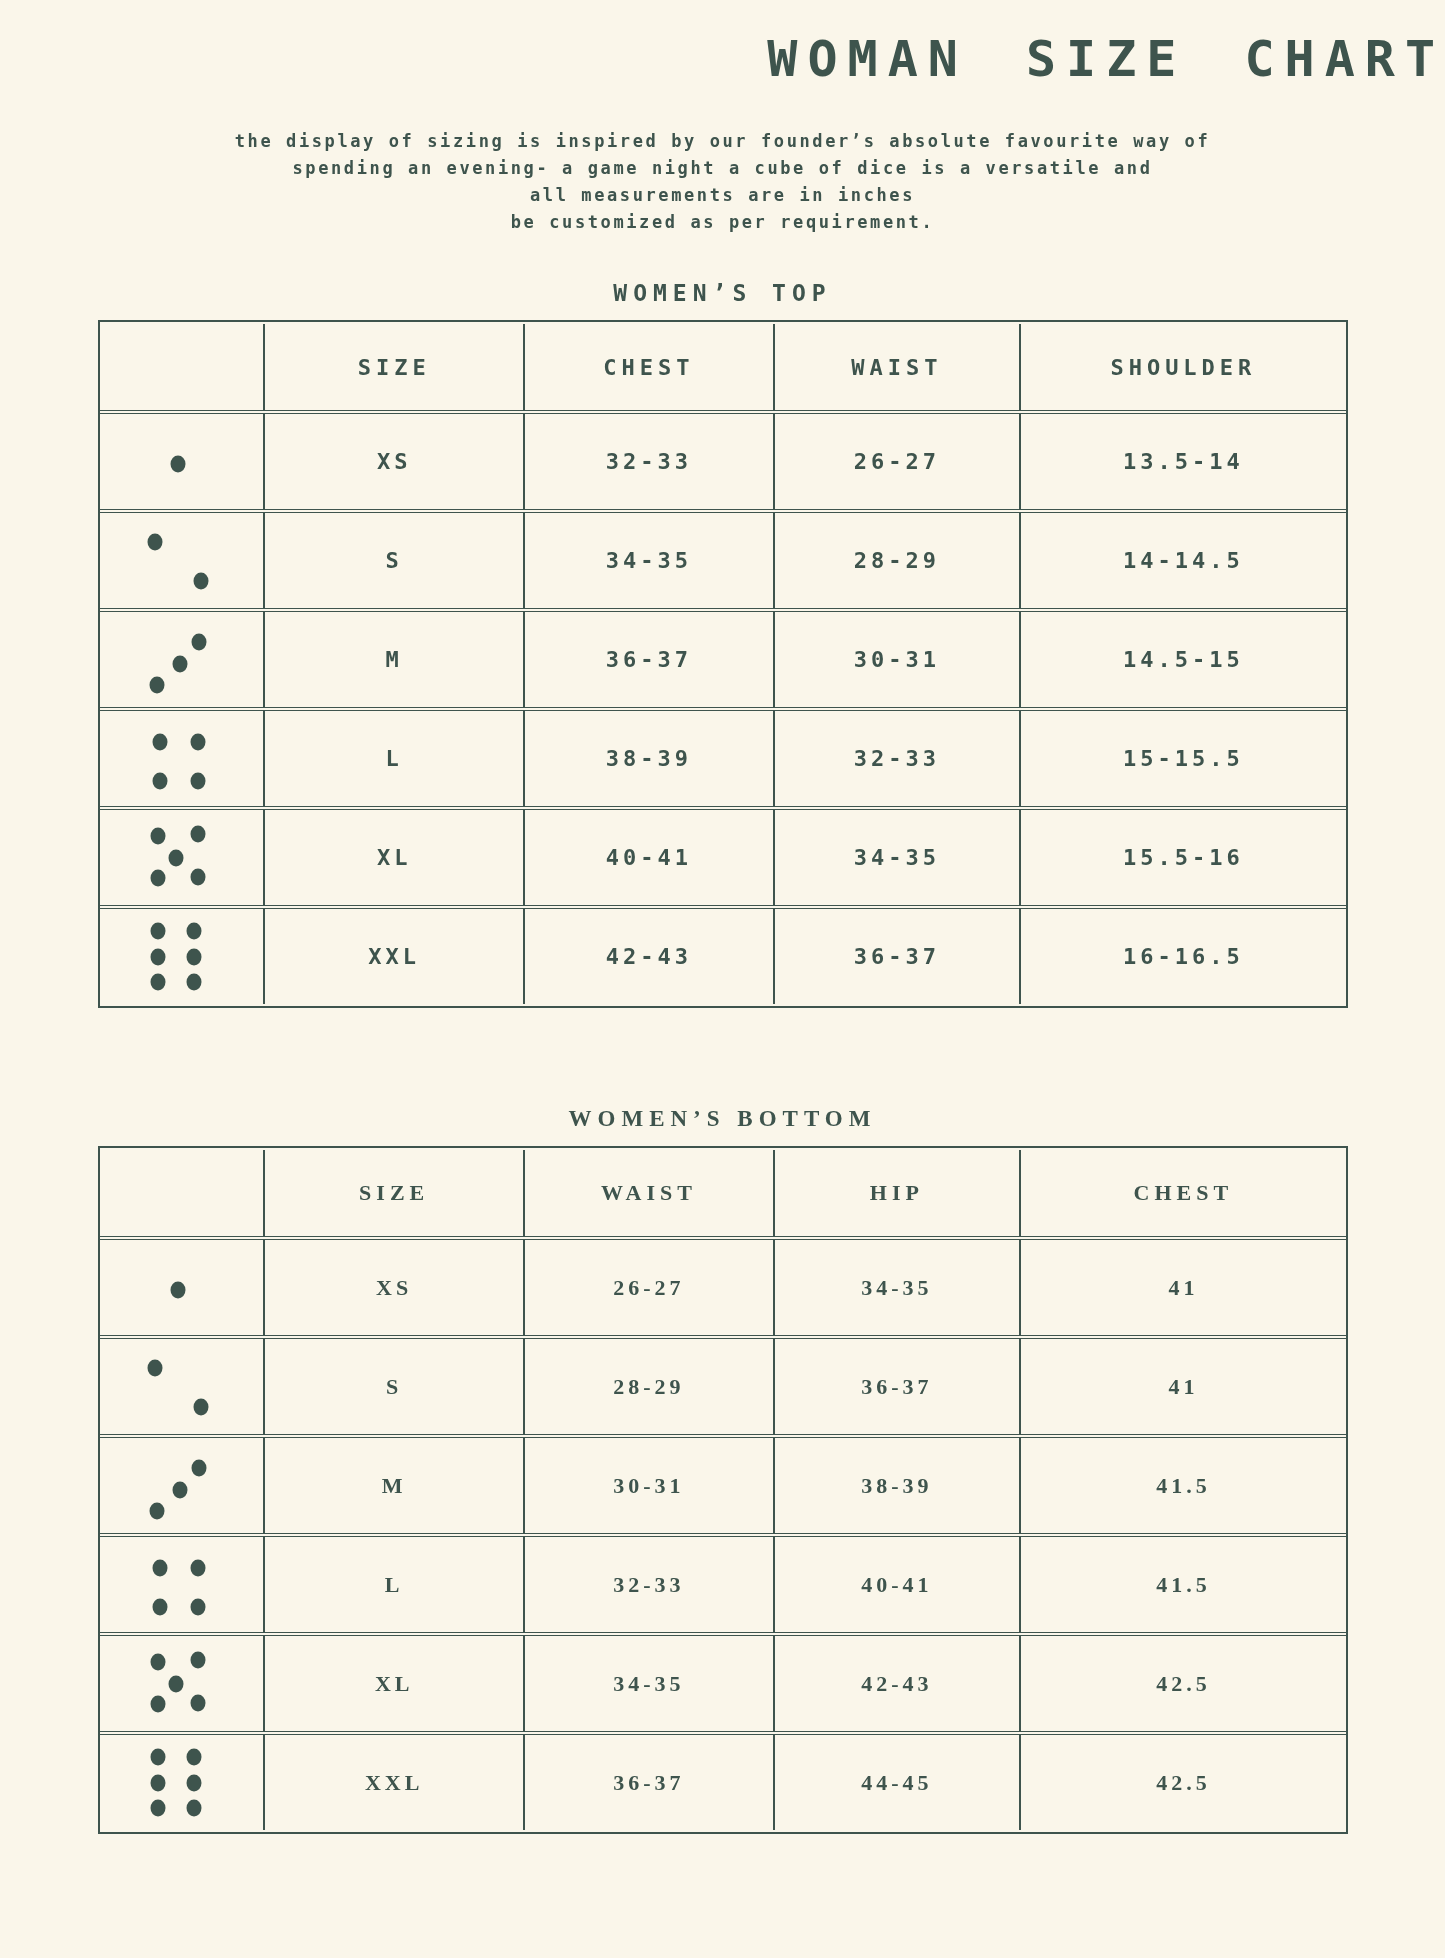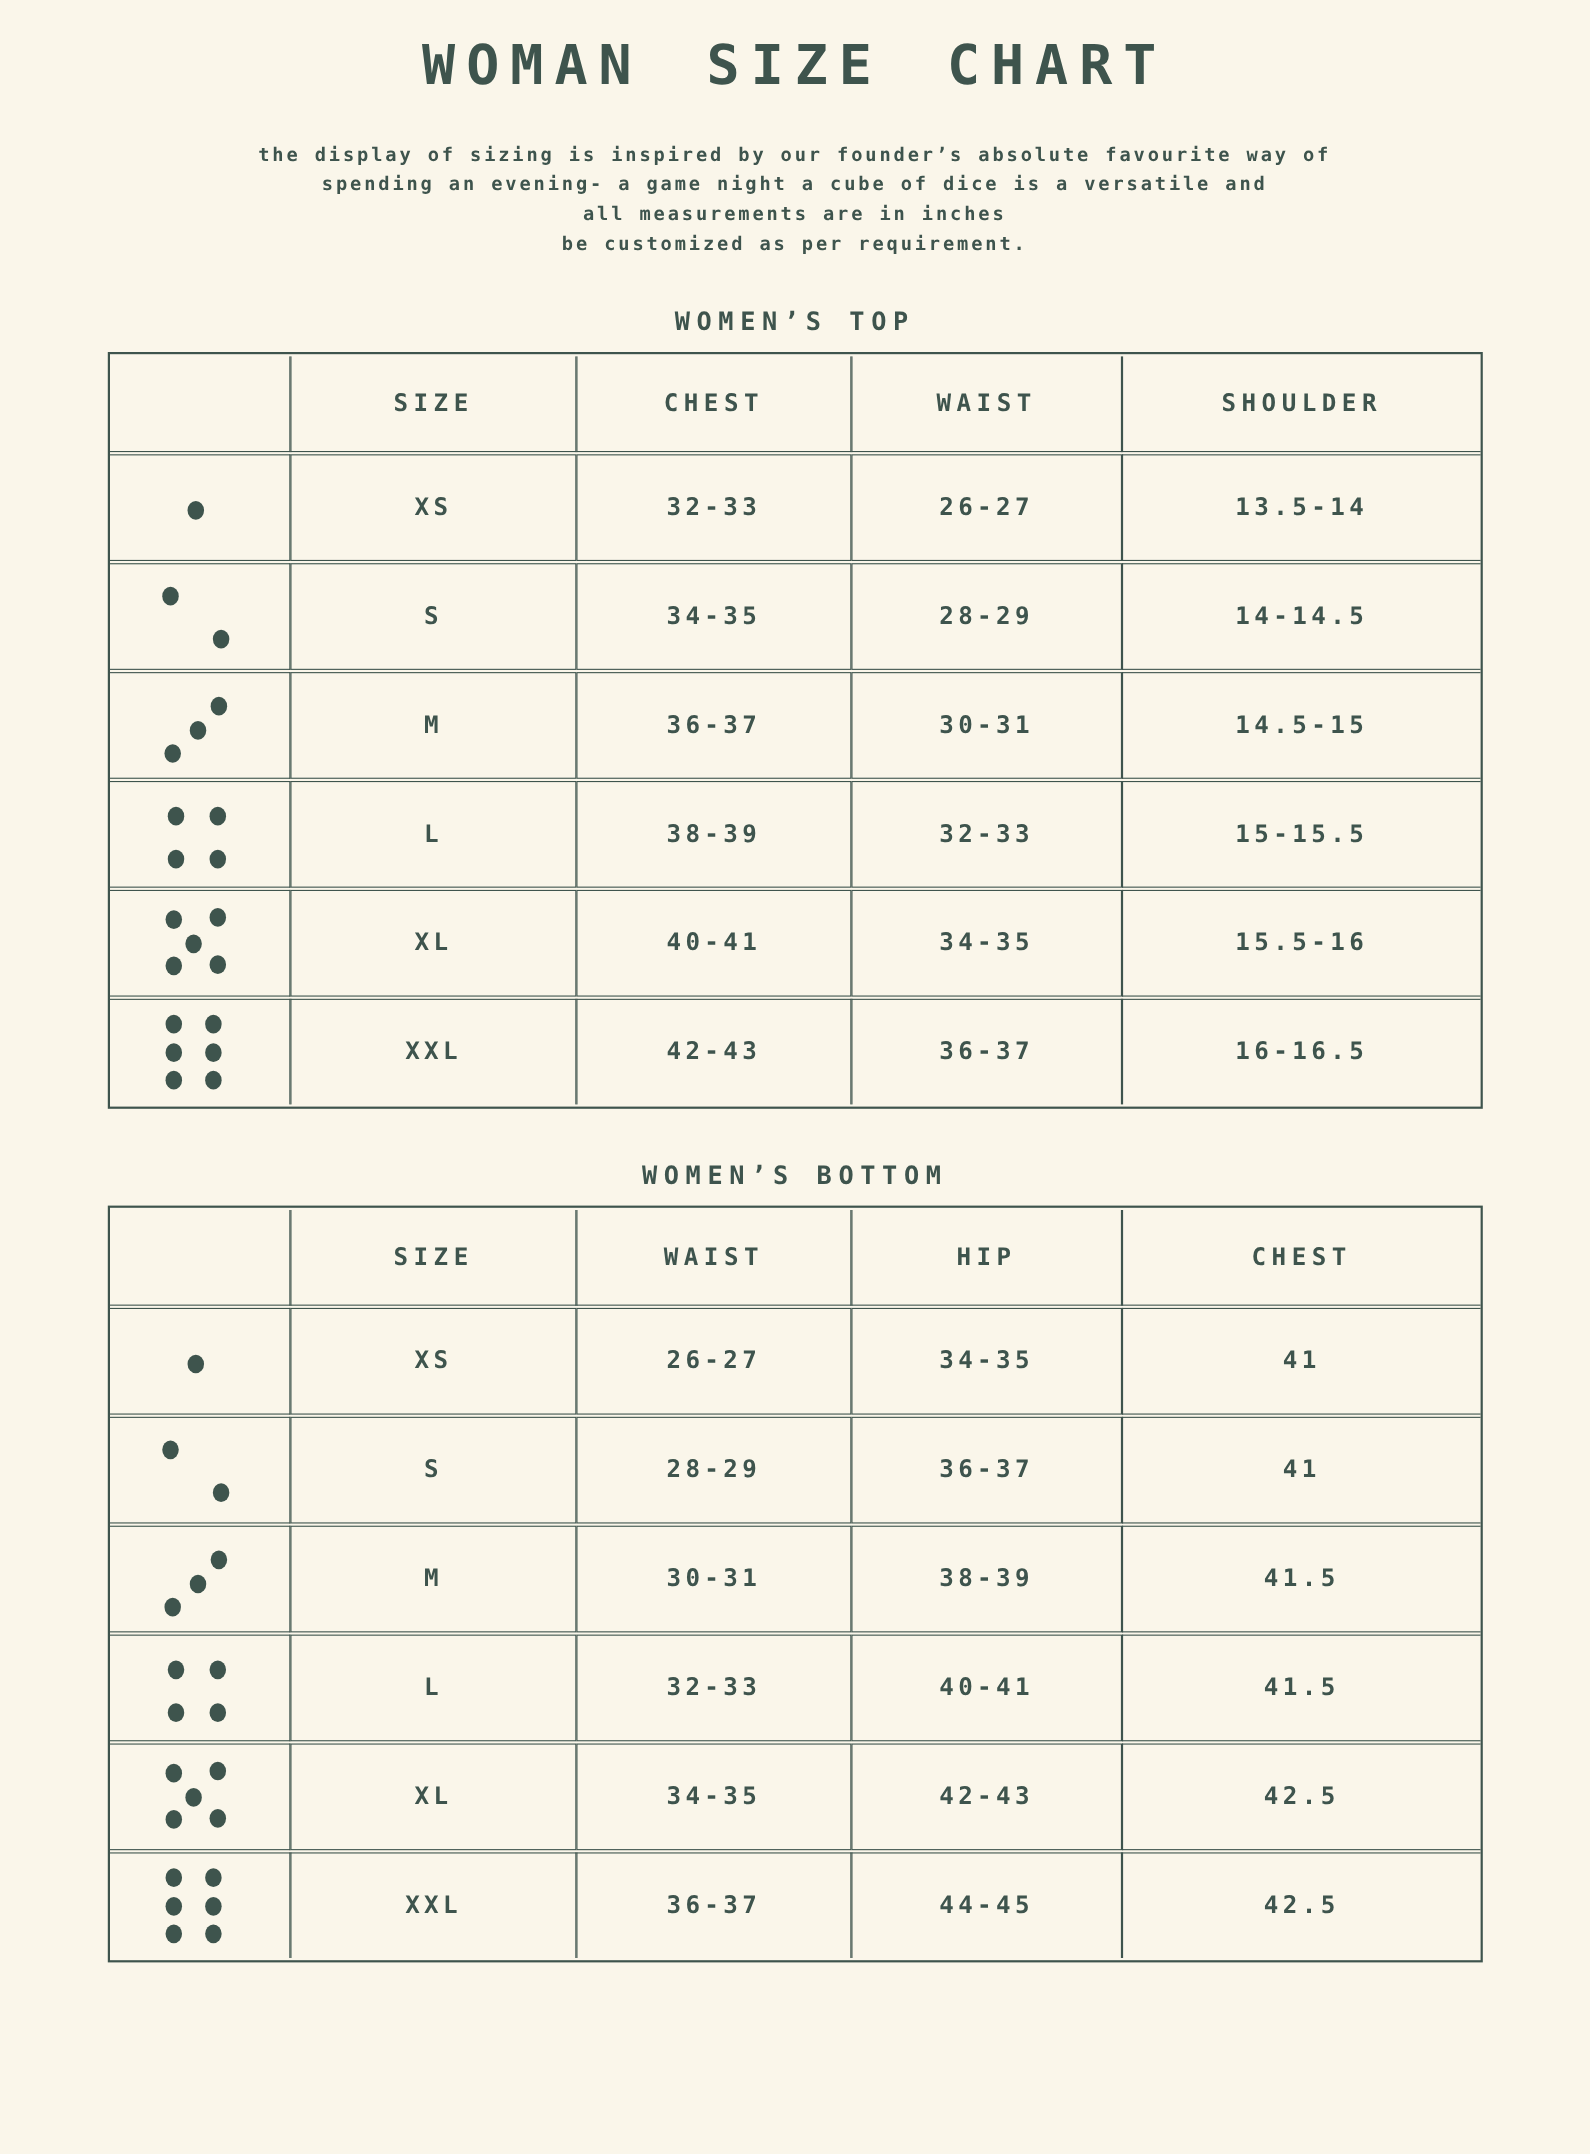--- a/index.html
+++ b/index.html
@@ -8,38 +8,38 @@
     min-height: 1958px;
     background: var(--bg, #faf6ea);
     color: var(--ink, #3e544d);
     font-family: "DejaVu Sans Mono", "Liberation Mono", monospace;
     font-weight: bold;
   }
   .page { width: 1445px; min-height: 1958px; overflow: hidden; }
 
   .title {
     margin: 30px 0 0;
-    text-align: center;
+    text-align: right;
     font-size: 50px;
     letter-spacing: 10px;
     word-spacing: 18px;
     font-weight: bold;
   }
 
   .intro {
     margin-top: 40px;
     text-align: center;
     font-size: 17px;
     line-height: 27px;
     letter-spacing: 2.6px;
   }
   .intro-line { display: block; }
 
   .table-section { margin-top: 44px; }
-  .table-section + .table-section { margin-top: 48px; }
+  .table-section + .table-section { margin-top: 98px; font-family: Liberation Serif, serif; }
 
   .section-heading {
     margin: 0 0 14px;
     text-align: center;
     font-size: 23px;
     letter-spacing: 6px;
     font-weight: bold;
   }
 
   table.size-table {

